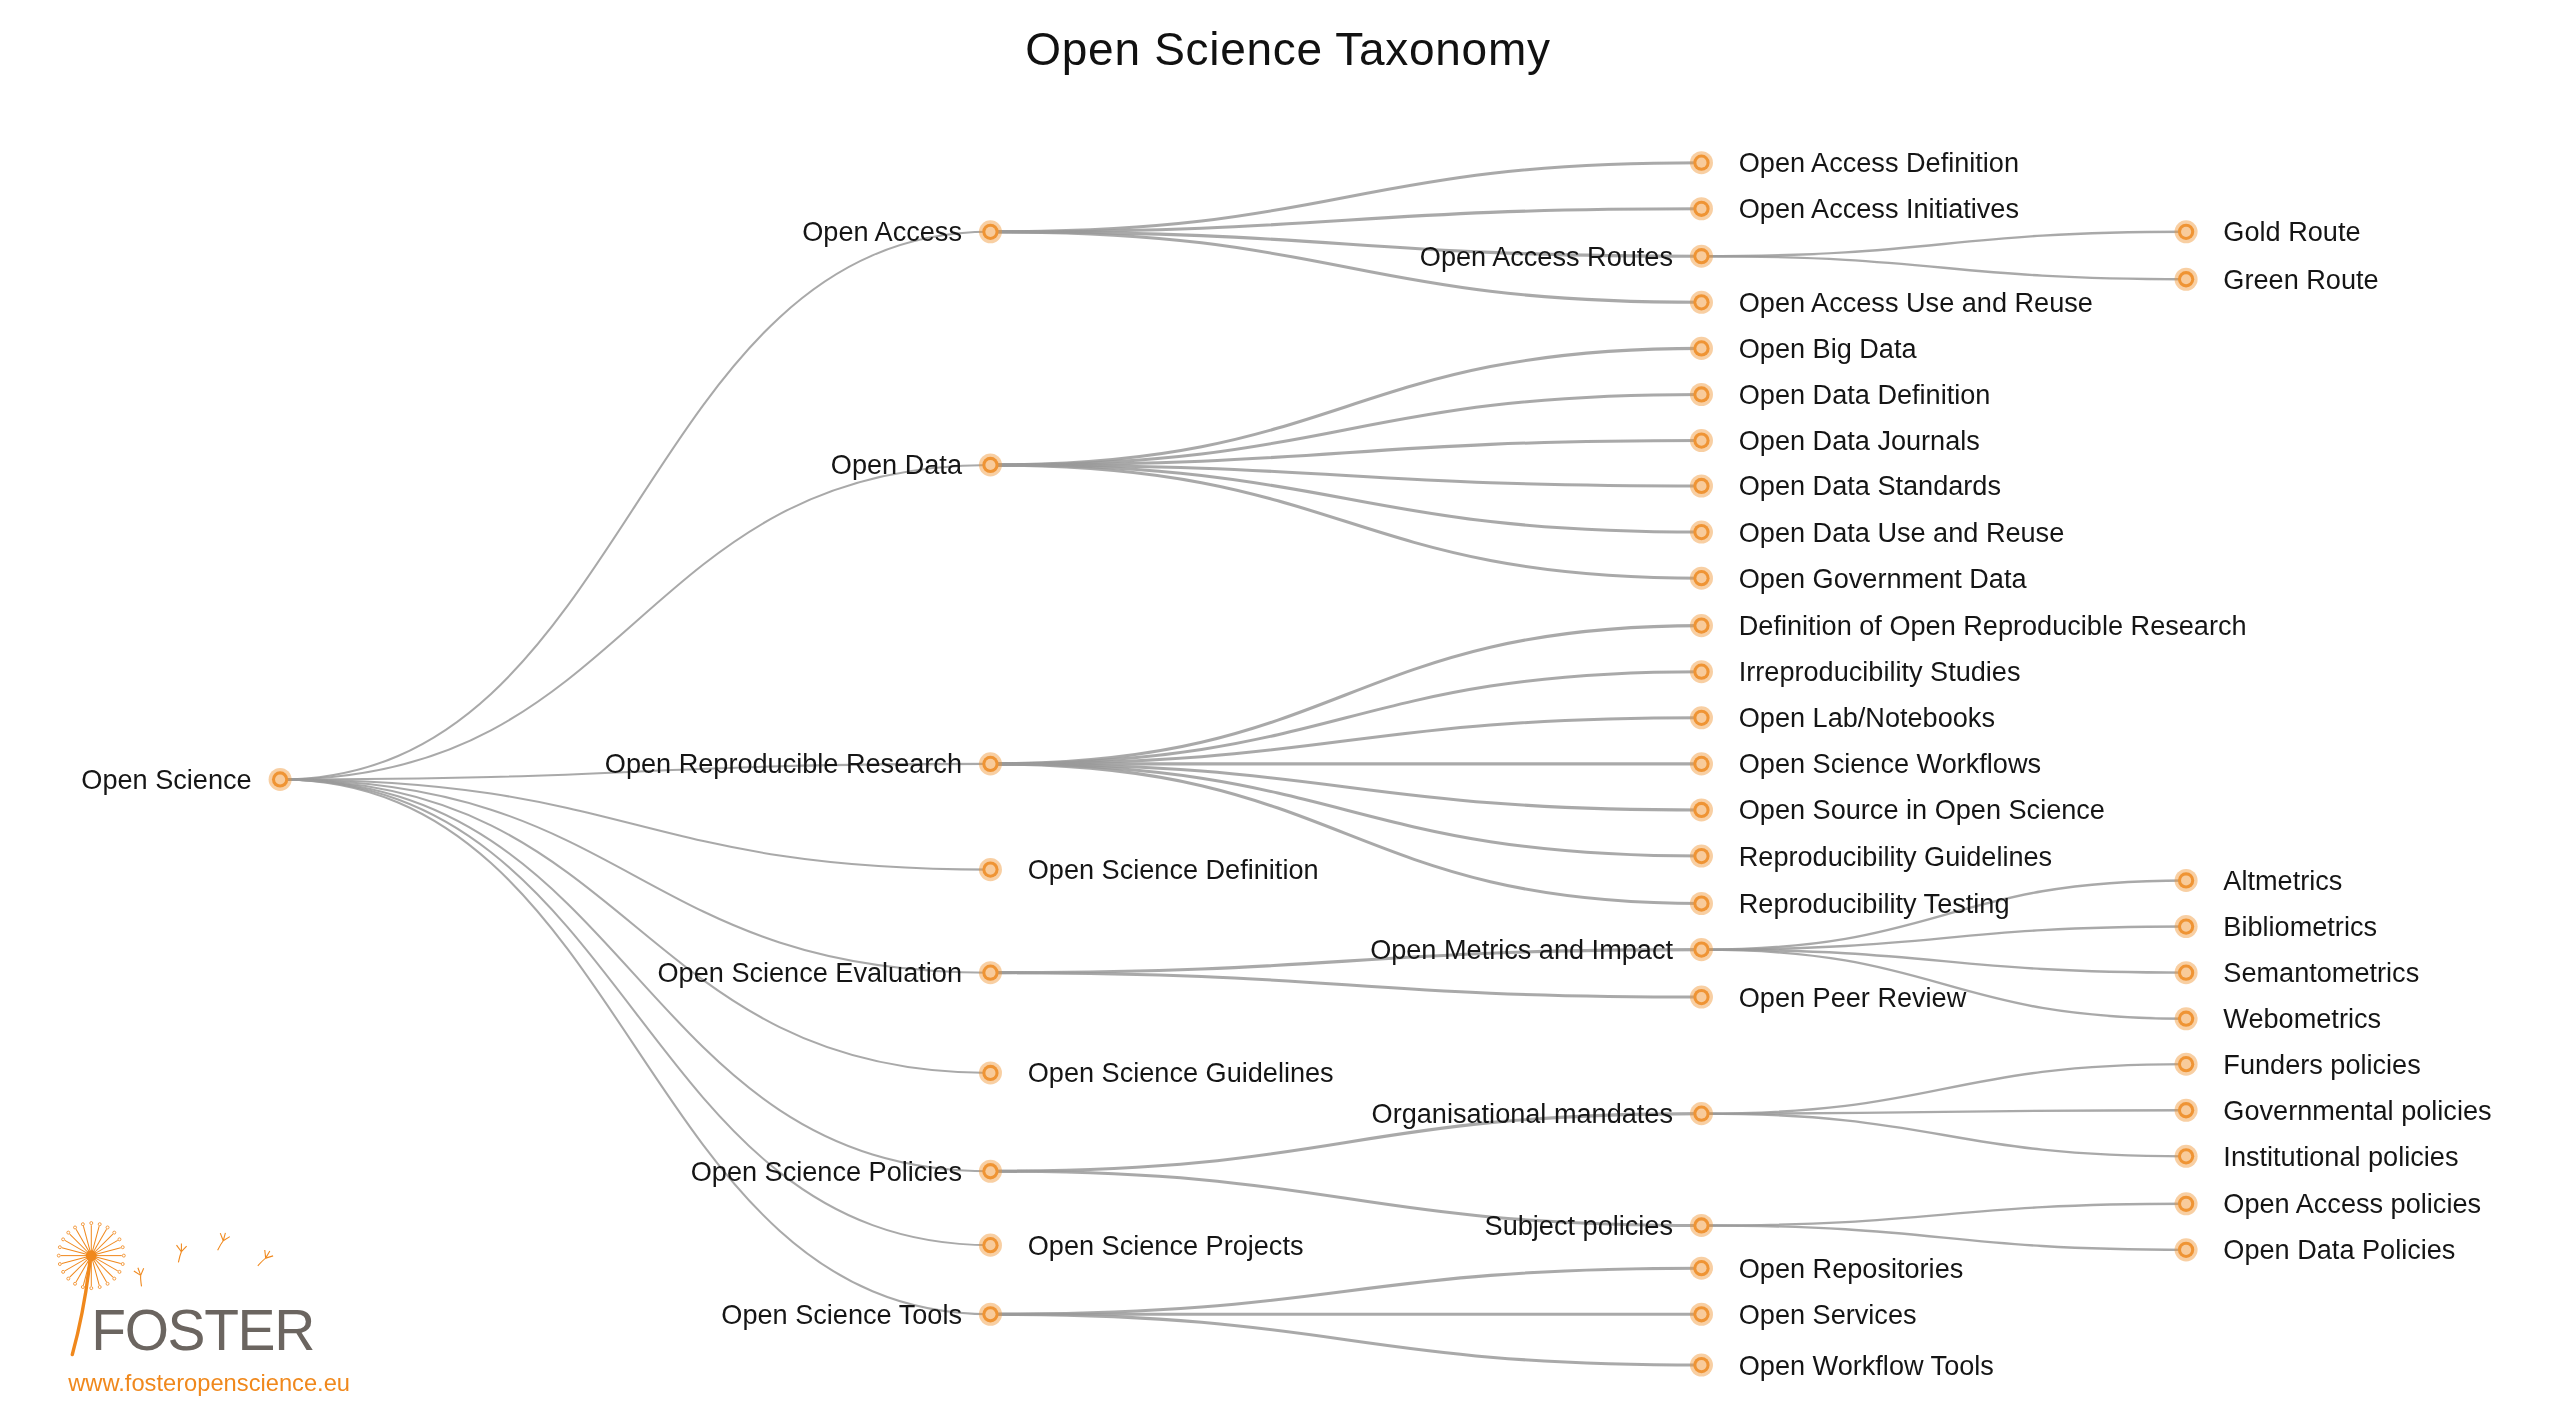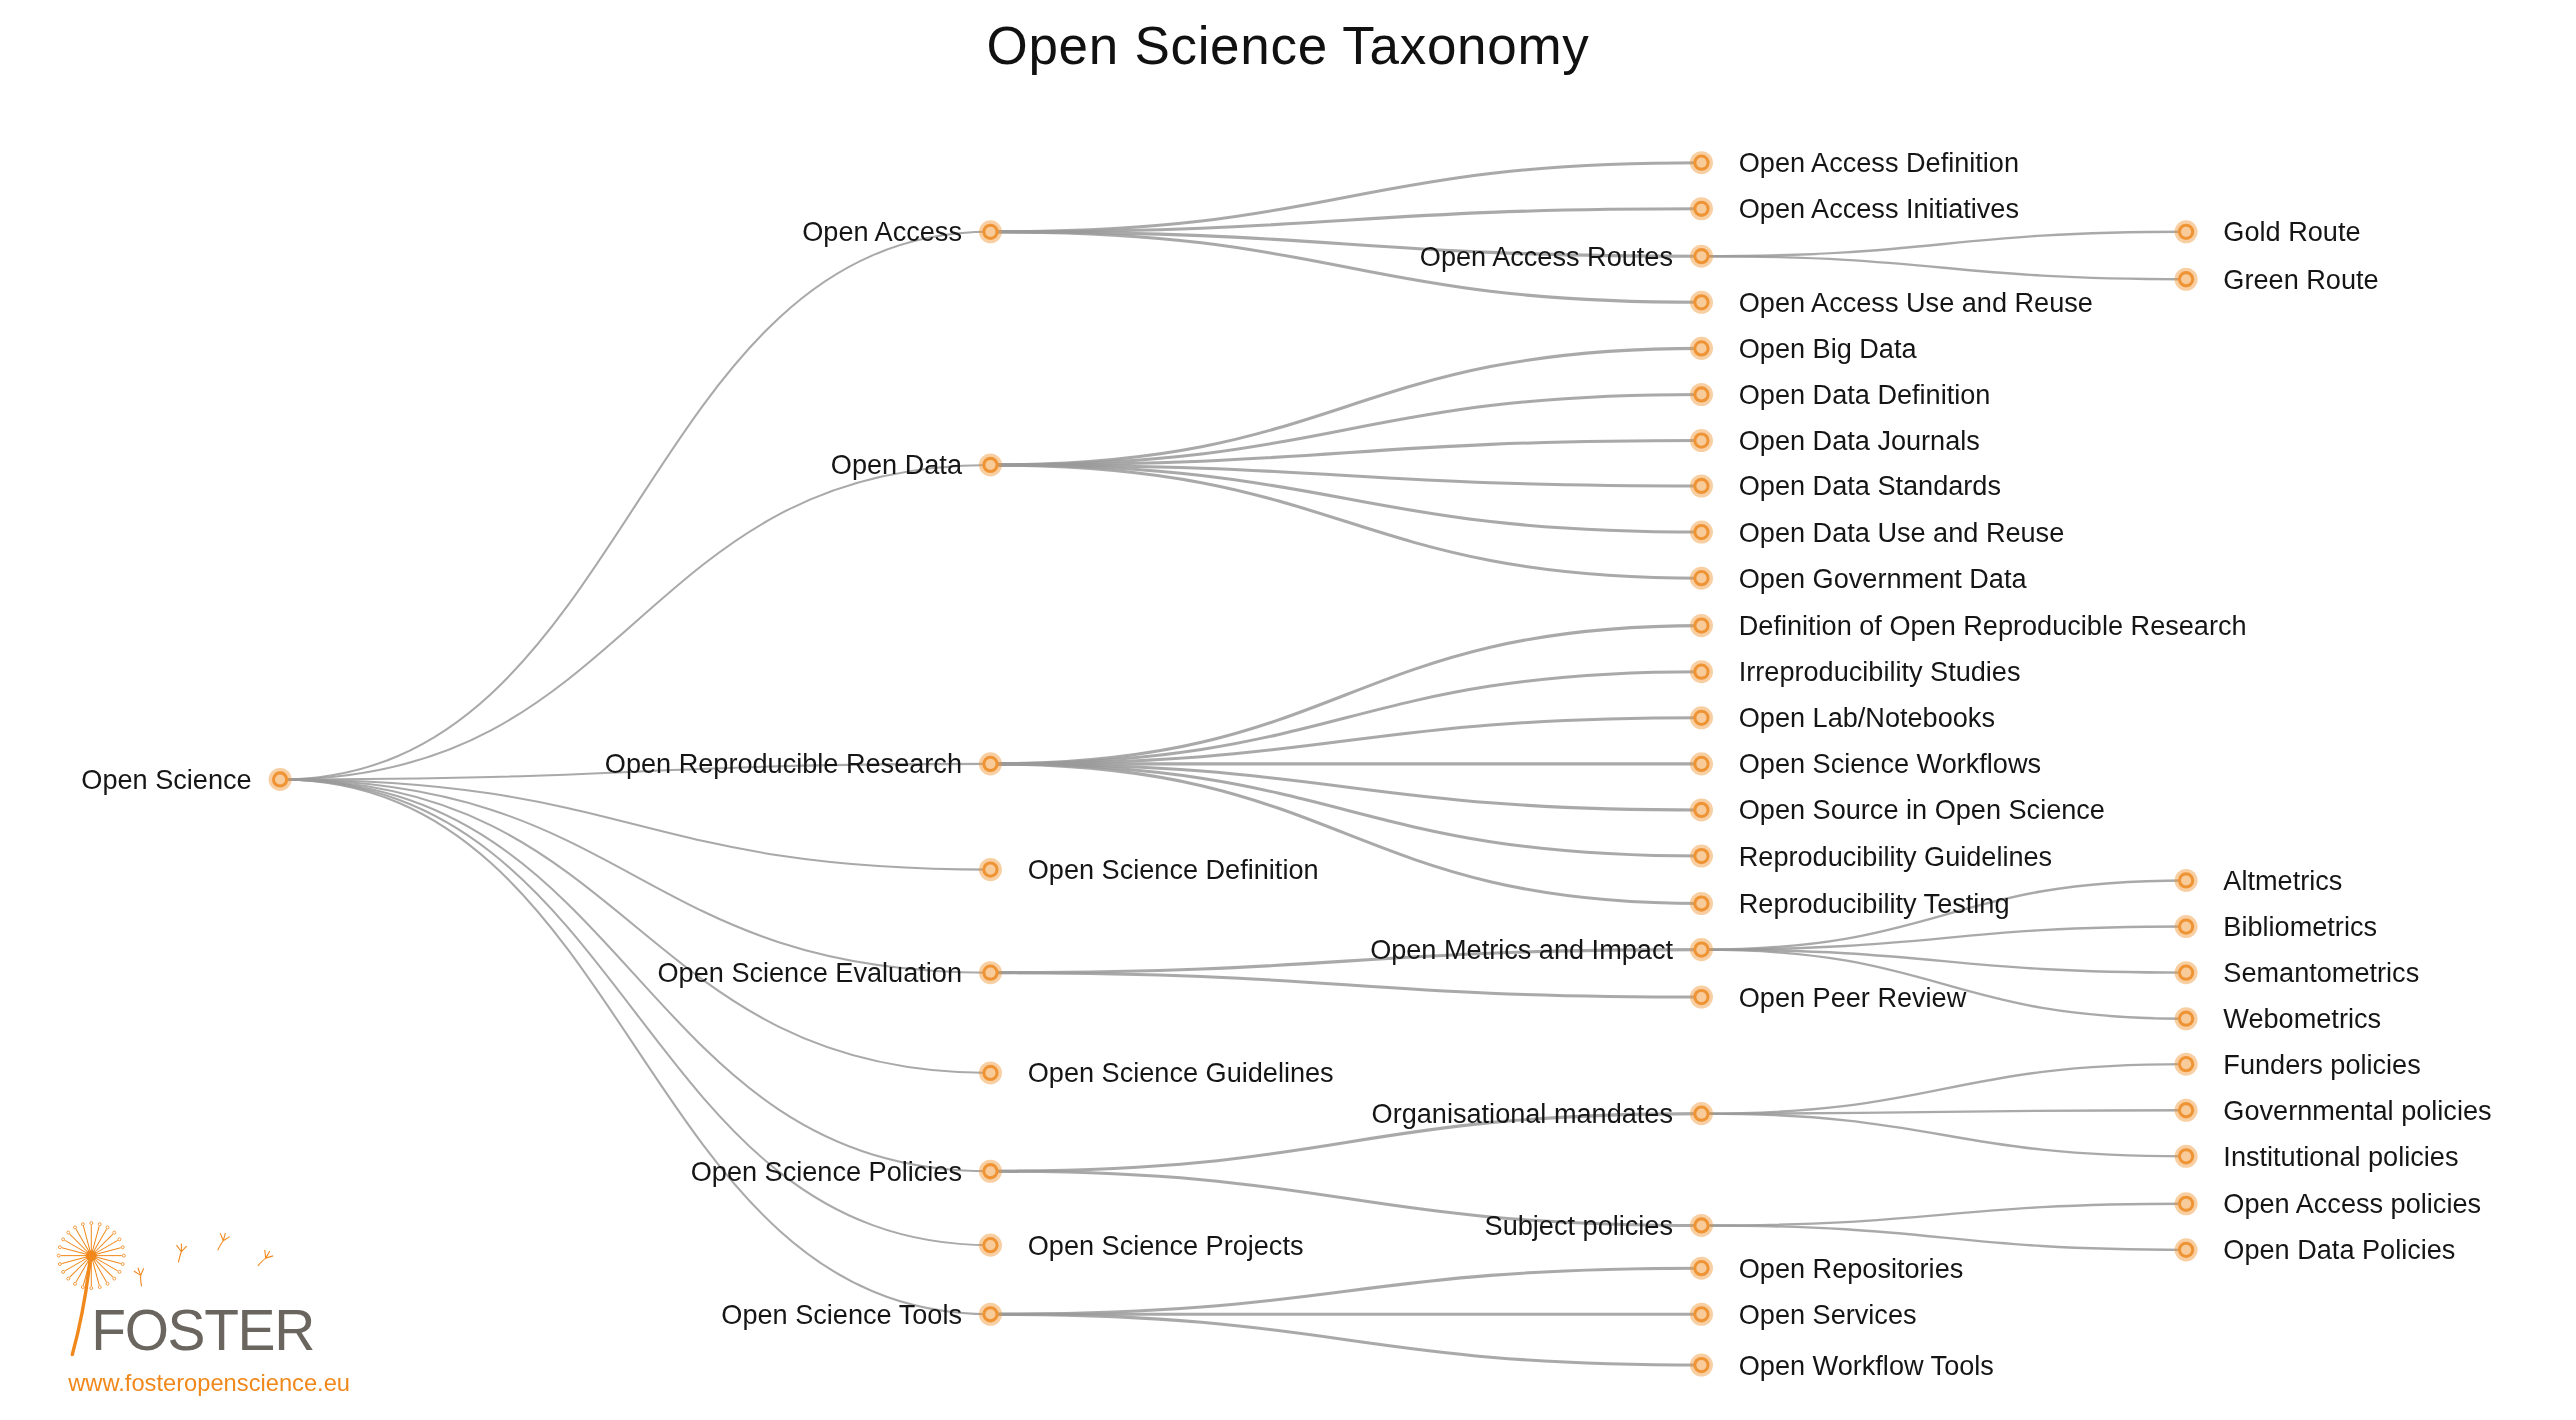--- a/index.html
+++ b/index.html
@@ -1,19 +1,19 @@
 <!DOCTYPE html>
 <html style="font-size:11px"><head>
 <meta charset="utf-8">
 <style>
   html,body{margin:0;padding:0;background:#ffffff;}
   body{width:2576px;height:1420px;position:relative;overflow:hidden;
        font-family:"Liberation Sans","DejaVu Sans",sans-serif;}
-  .title{position:absolute;top:15px;left:0;width:2576px;text-align:center;
-         font-size:53px;font-weight:500;letter-spacing:0.7px;color:#111111;}
+  .title{position:absolute;top:22px;left:0;width:2576px;text-align:center;
+         font-size:46px;font-weight:500;letter-spacing:0.7px;color:#111111;}
   #diagram{position:absolute;left:0;top:0;}
   #logo{position:absolute;left:37px;top:1196px;}
   .logo-foster{font-family:"Liberation Sans","DejaVu Sans",sans-serif;
                font-weight:400;letter-spacing:-2px;}
   .logo-url{font-family:"Liberation Sans","DejaVu Sans",sans-serif;font-weight:400;}
   text.node-label{font-family:"Liberation Sans","DejaVu Sans",sans-serif;}
 </style>
 </head>
 <body>
 

